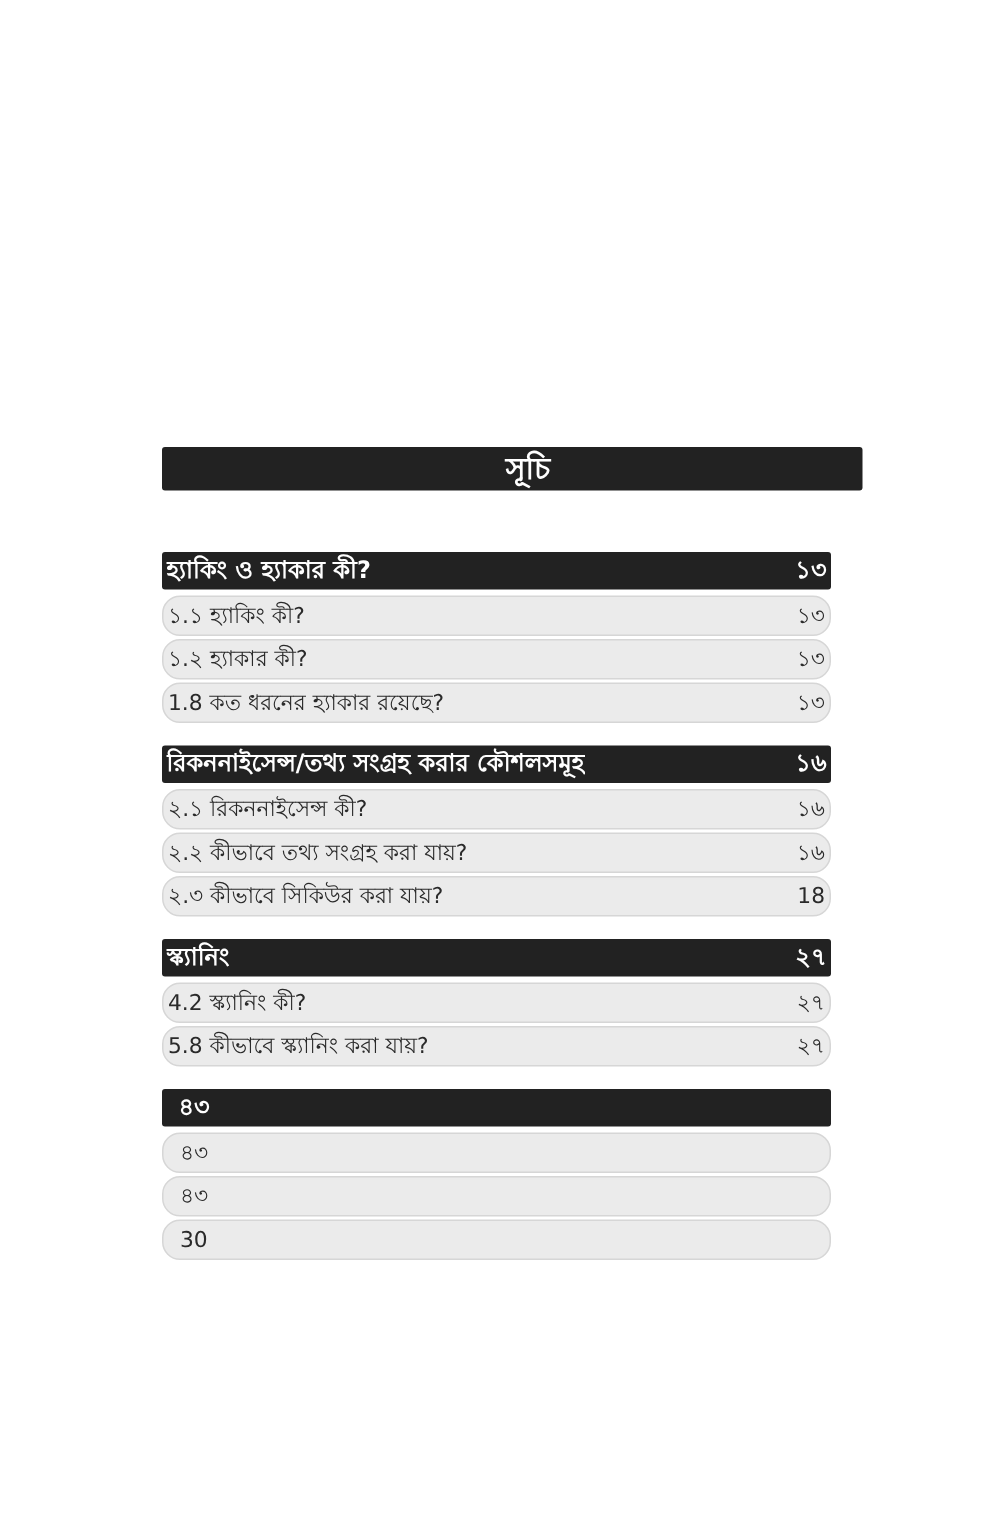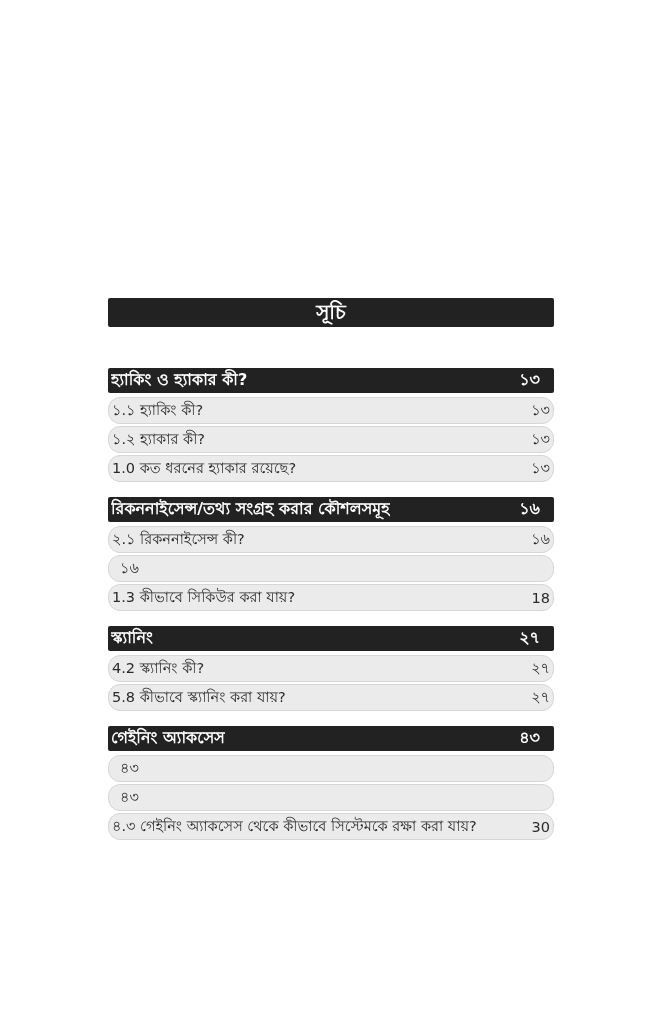--- a/index.html
+++ b/index.html
@@ -22,39 +22,40 @@
       height: 29px;
       background: #222222;
       border-radius: 2px;
       color: #ffffff;
       display: flex;
       align-items: center;
       justify-content: center;
       font-size: 20px;
       font-weight: bold;
       line-height: 29px;
+      padding-left: 21px;
     }
     .toc {
       position: absolute;
       left: 108px;
       top: 368px;
       width: 446px;
     }
     .section {
       margin: 0 0 15px 0;
     }
     .section-header {
       height: 25px;
       background: #222222;
       color: #ffffff;
       border-radius: 2px;
       display: flex;
       align-items: center;
       justify-content: space-between;
-      padding: 0 14px 0 3px;
+      padding: 0 3px 0 3px;
       font-size: 16px;
       font-weight: bold;
       margin-bottom: 4px;
       box-sizing: border-box;
     }
     .item {
       height: 27px;
       background: #ebebeb;
       border: 1px solid #d6d6d6;
       border-radius: 12px;
@@ -92,39 +93,40 @@
     </div>
     <div class="item">
       <span class="label">১.১ হ্যাকিং কী?</span>
       <span class="page">১৩</span>
     </div>
     <div class="item">
       <span class="label">১.২ হ্যাকার কী?</span>
       <span class="page">১৩</span>
     </div>
     <div class="item">
-      <span class="label">1.0 কত ধরনের হ্যাকার রয়েছে?</span>
+      <span class="label">1.8 কত ধরনের হ্যাকার রয়েছে?</span>
       <span class="page">১৩</span>
     </div>
   </div>
 
   <div class="section">
     <div class="section-header">
       <span class="label">রিকননাইসেন্স/তথ্য সংগ্রহ করার কৌশলসমূহ</span>
       <span class="page">১৬</span>
     </div>
     <div class="item">
       <span class="label">২.১ রিকননাইসেন্স কী?</span>
       <span class="page">১৬</span>
     </div>
     <div class="item">
+      <span class="label">২.২ কীভাবে তথ্য সংগ্রহ করা যায়?</span>
       <span class="page">১৬</span>
     </div>
     <div class="item">
-      <span class="label">1.3 কীভাবে সিকিউর করা যায়?</span>
+      <span class="label">২.৩ কীভাবে সিকিউর করা যায়?</span>
       <span class="page">18</span>
     </div>
   </div>
 
   <div class="section">
     <div class="section-header">
       <span class="label">স্ক্যানিং</span>
       <span class="page">২৭</span>
     </div>
     <div class="item">
@@ -132,28 +134,26 @@
       <span class="page">২৭</span>
     </div>
     <div class="item">
       <span class="label">5.8 কীভাবে স্ক্যানিং করা যায়?</span>
       <span class="page">২৭</span>
     </div>
   </div>
 
   <div class="section">
     <div class="section-header">
-      <span class="label">গেইনিং অ্যাকসেস</span>
       <span class="page">৪৩</span>
     </div>
     <div class="item">
       <span class="page">৪৩</span>
     </div>
     <div class="item">
       <span class="page">৪৩</span>
     </div>
     <div class="item">
-      <span class="label">৪.৩ গেইনিং অ্যাকসেস থেকে কীভাবে সিস্টেমকে রক্ষা করা যায়?</span>
       <span class="page">30</span>
     </div>
   </div>
 
 </div>
 
 </body></html>

